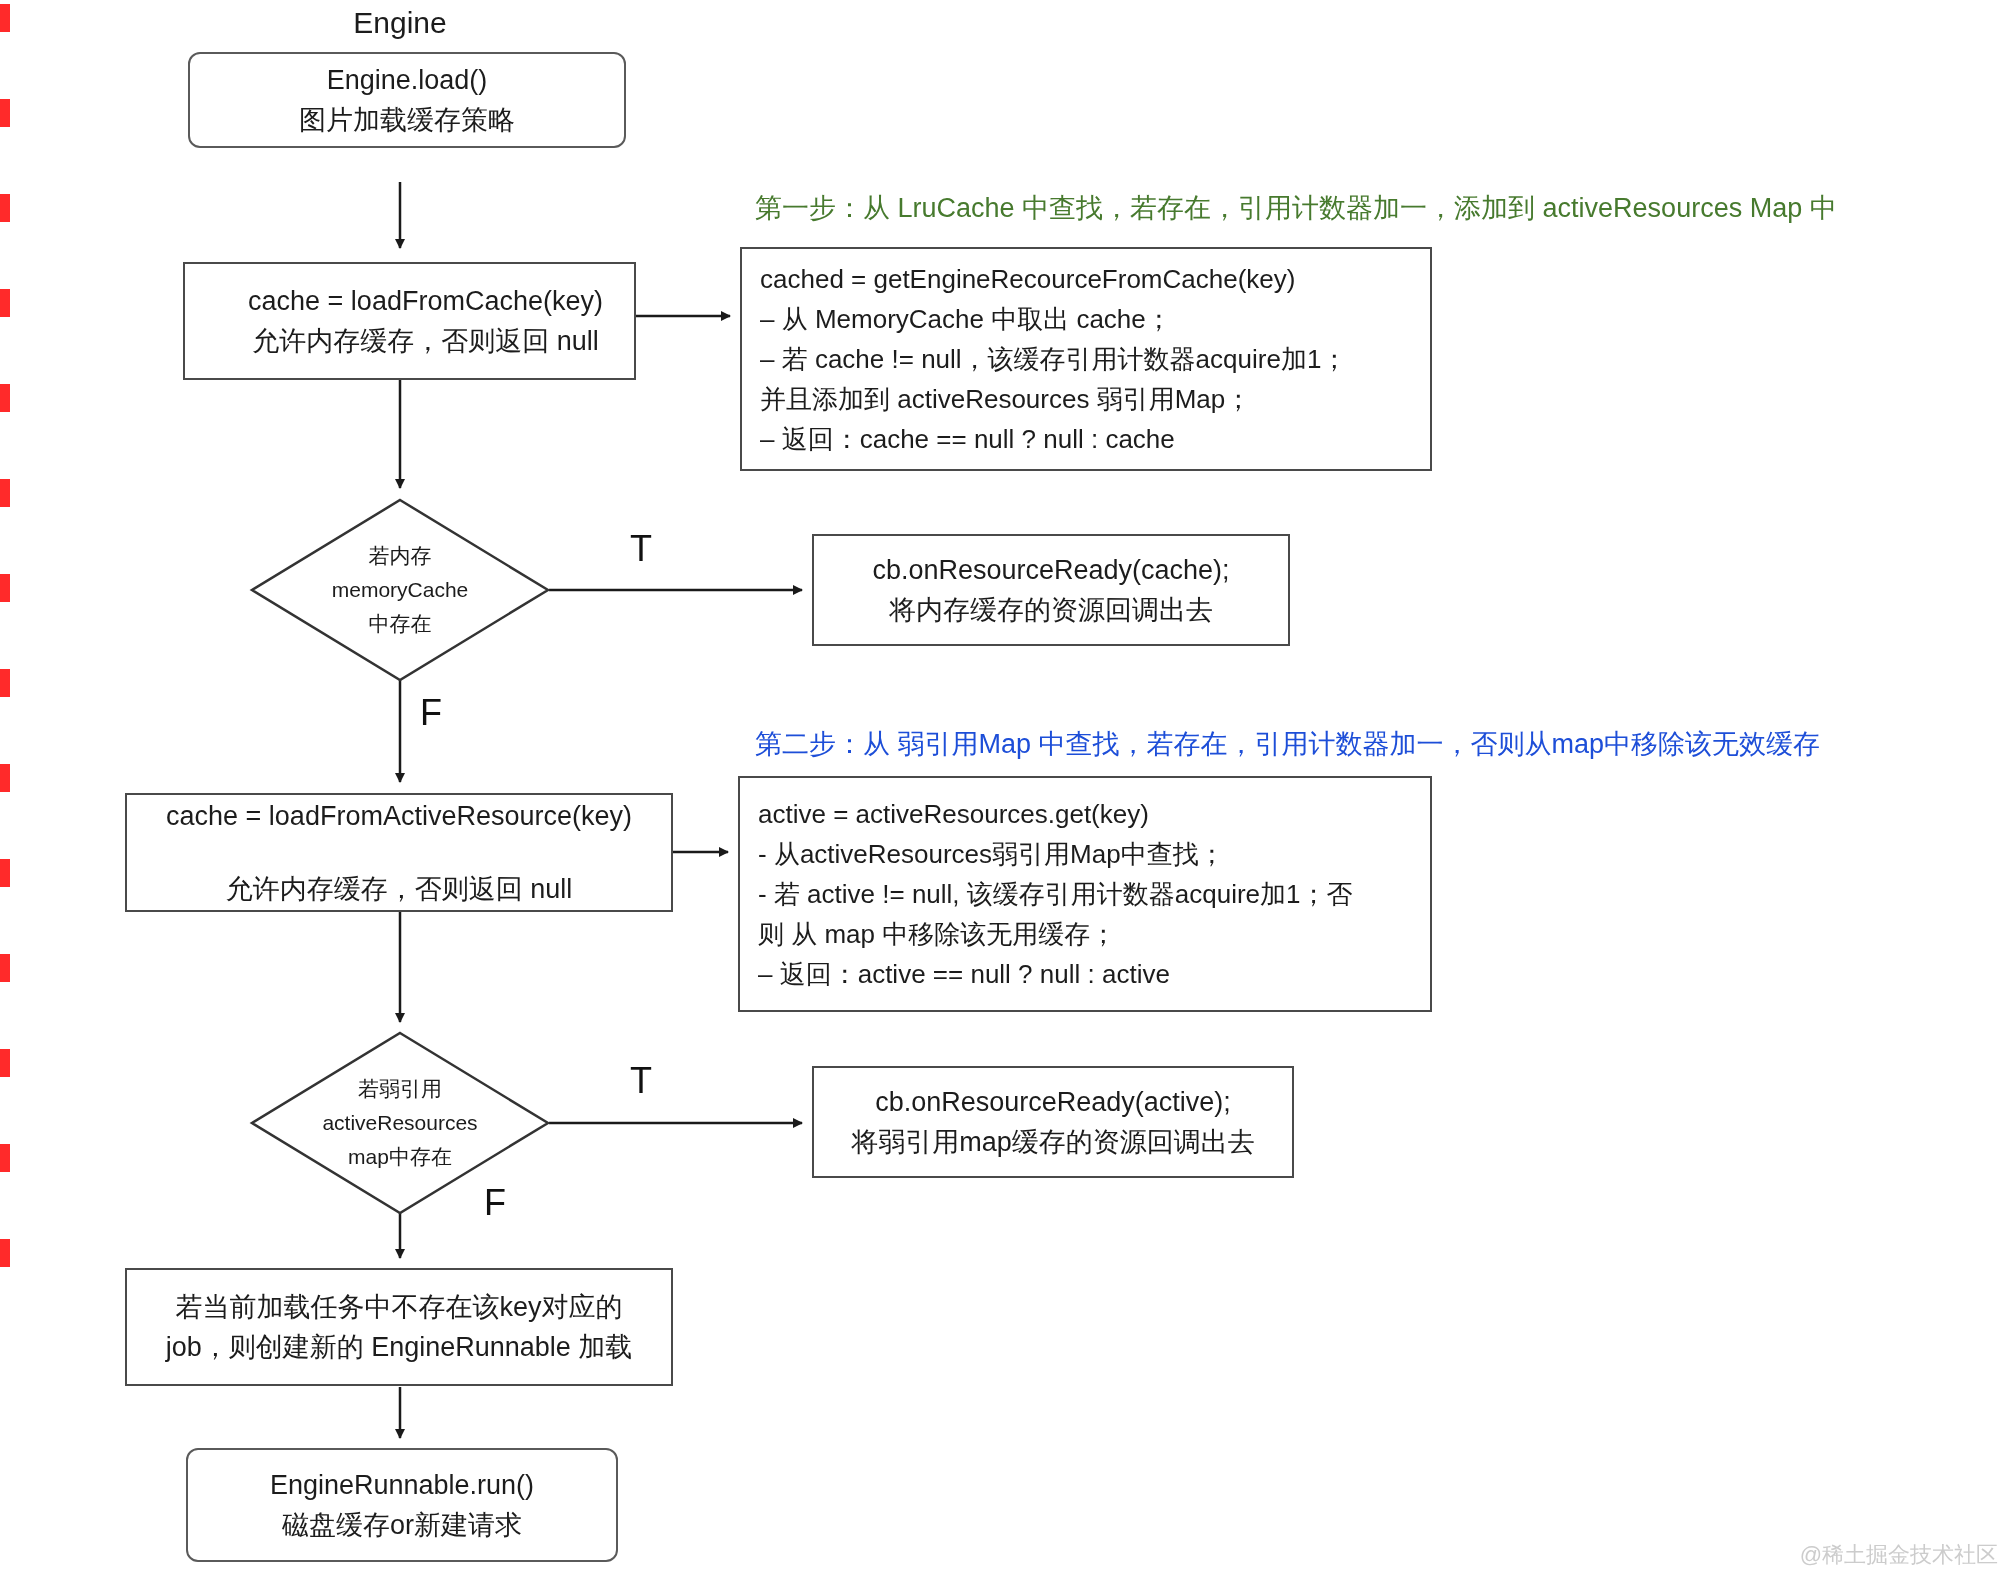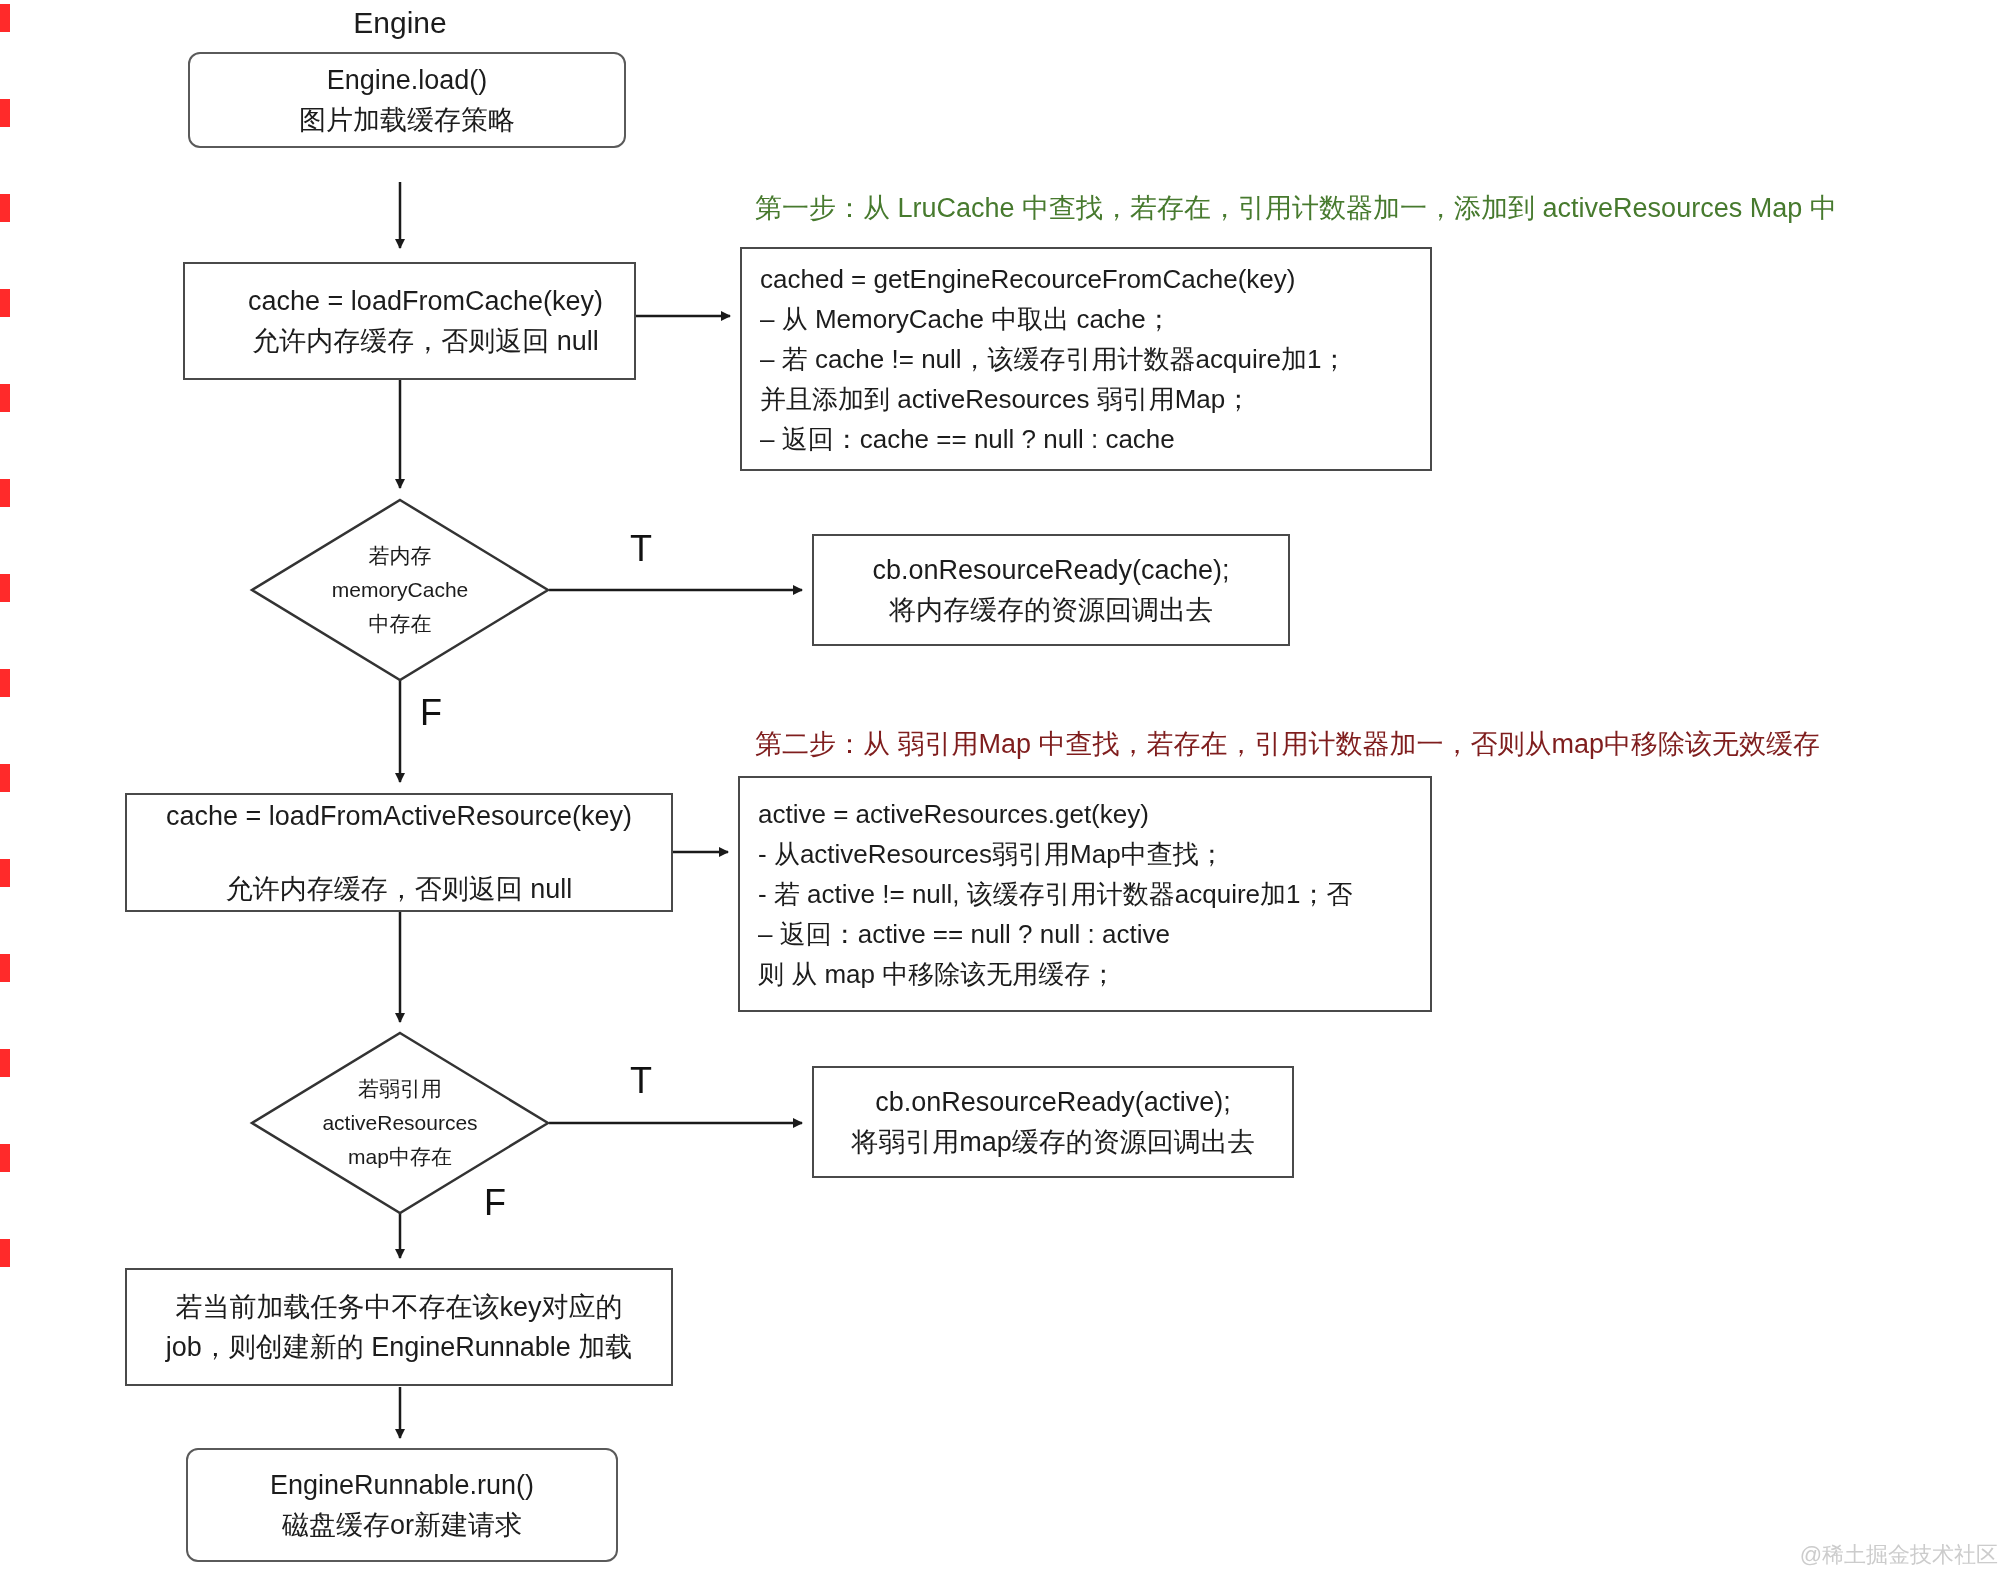--- a/index.html
+++ b/index.html
@@ -135,33 +135,33 @@
     <div>中存在</div>
   </div>
   <div class="tf-label" style="left:630px; top:528px;">T</div>
   <div class="tf-label" style="left:420px; top:692px;">F</div>
 
   <div class="node" style="left:812px; top:534px; width:478px; height:112px;">
     <div>cb.onResourceReady(cache);</div>
     <div>将内存缓存的资源回调出去</div>
   </div>
 
-  <div class="note" style="left: 755px; top: 726px; color: #7f1d1d;">第二步：从 弱引用Map 中查找，若存在，引用计数器加一，否则从map中移除该无效缓存</div>
+  <div class="note" style="left: 755px; top: 726px; color: #1d4ed8;">第二步：从 弱引用Map 中查找，若存在，引用计数器加一，否则从map中移除该无效缓存</div>
 
   <div class="node" style="left:125px; top:793px; width:548px; height:119px;gap:32px;">
     <div>cache = loadFromActiveResource(key)</div>
     <div>允许内存缓存，否则返回 null</div>
   </div>
 
   <div class="node detail" style="left:738px; top:776px; width:694px; height:236px;">
     <div>active = activeResources.get(key)</div>
     <div>- 从activeResources弱引用Map中查找；</div>
     <div>- 若 active != null, 该缓存引用计数器acquire加1；否</div>
+    <div>则 从 map 中移除该无用缓存；</div>
     <div>– 返回：active == null ? null : active</div>
-    <div>则 从 map 中移除该无用缓存；</div>
   </div>
 
   <div class="diamond-label" style="left:252px; top:1072px; width:296px;">
     <div>若弱引用</div>
     <div>activeResources</div>
     <div>map中存在</div>
   </div>
   <div class="tf-label" style="left:630px; top:1060px;">T</div>
   <div class="tf-label" style="left:484px; top:1182px;">F</div>
 

